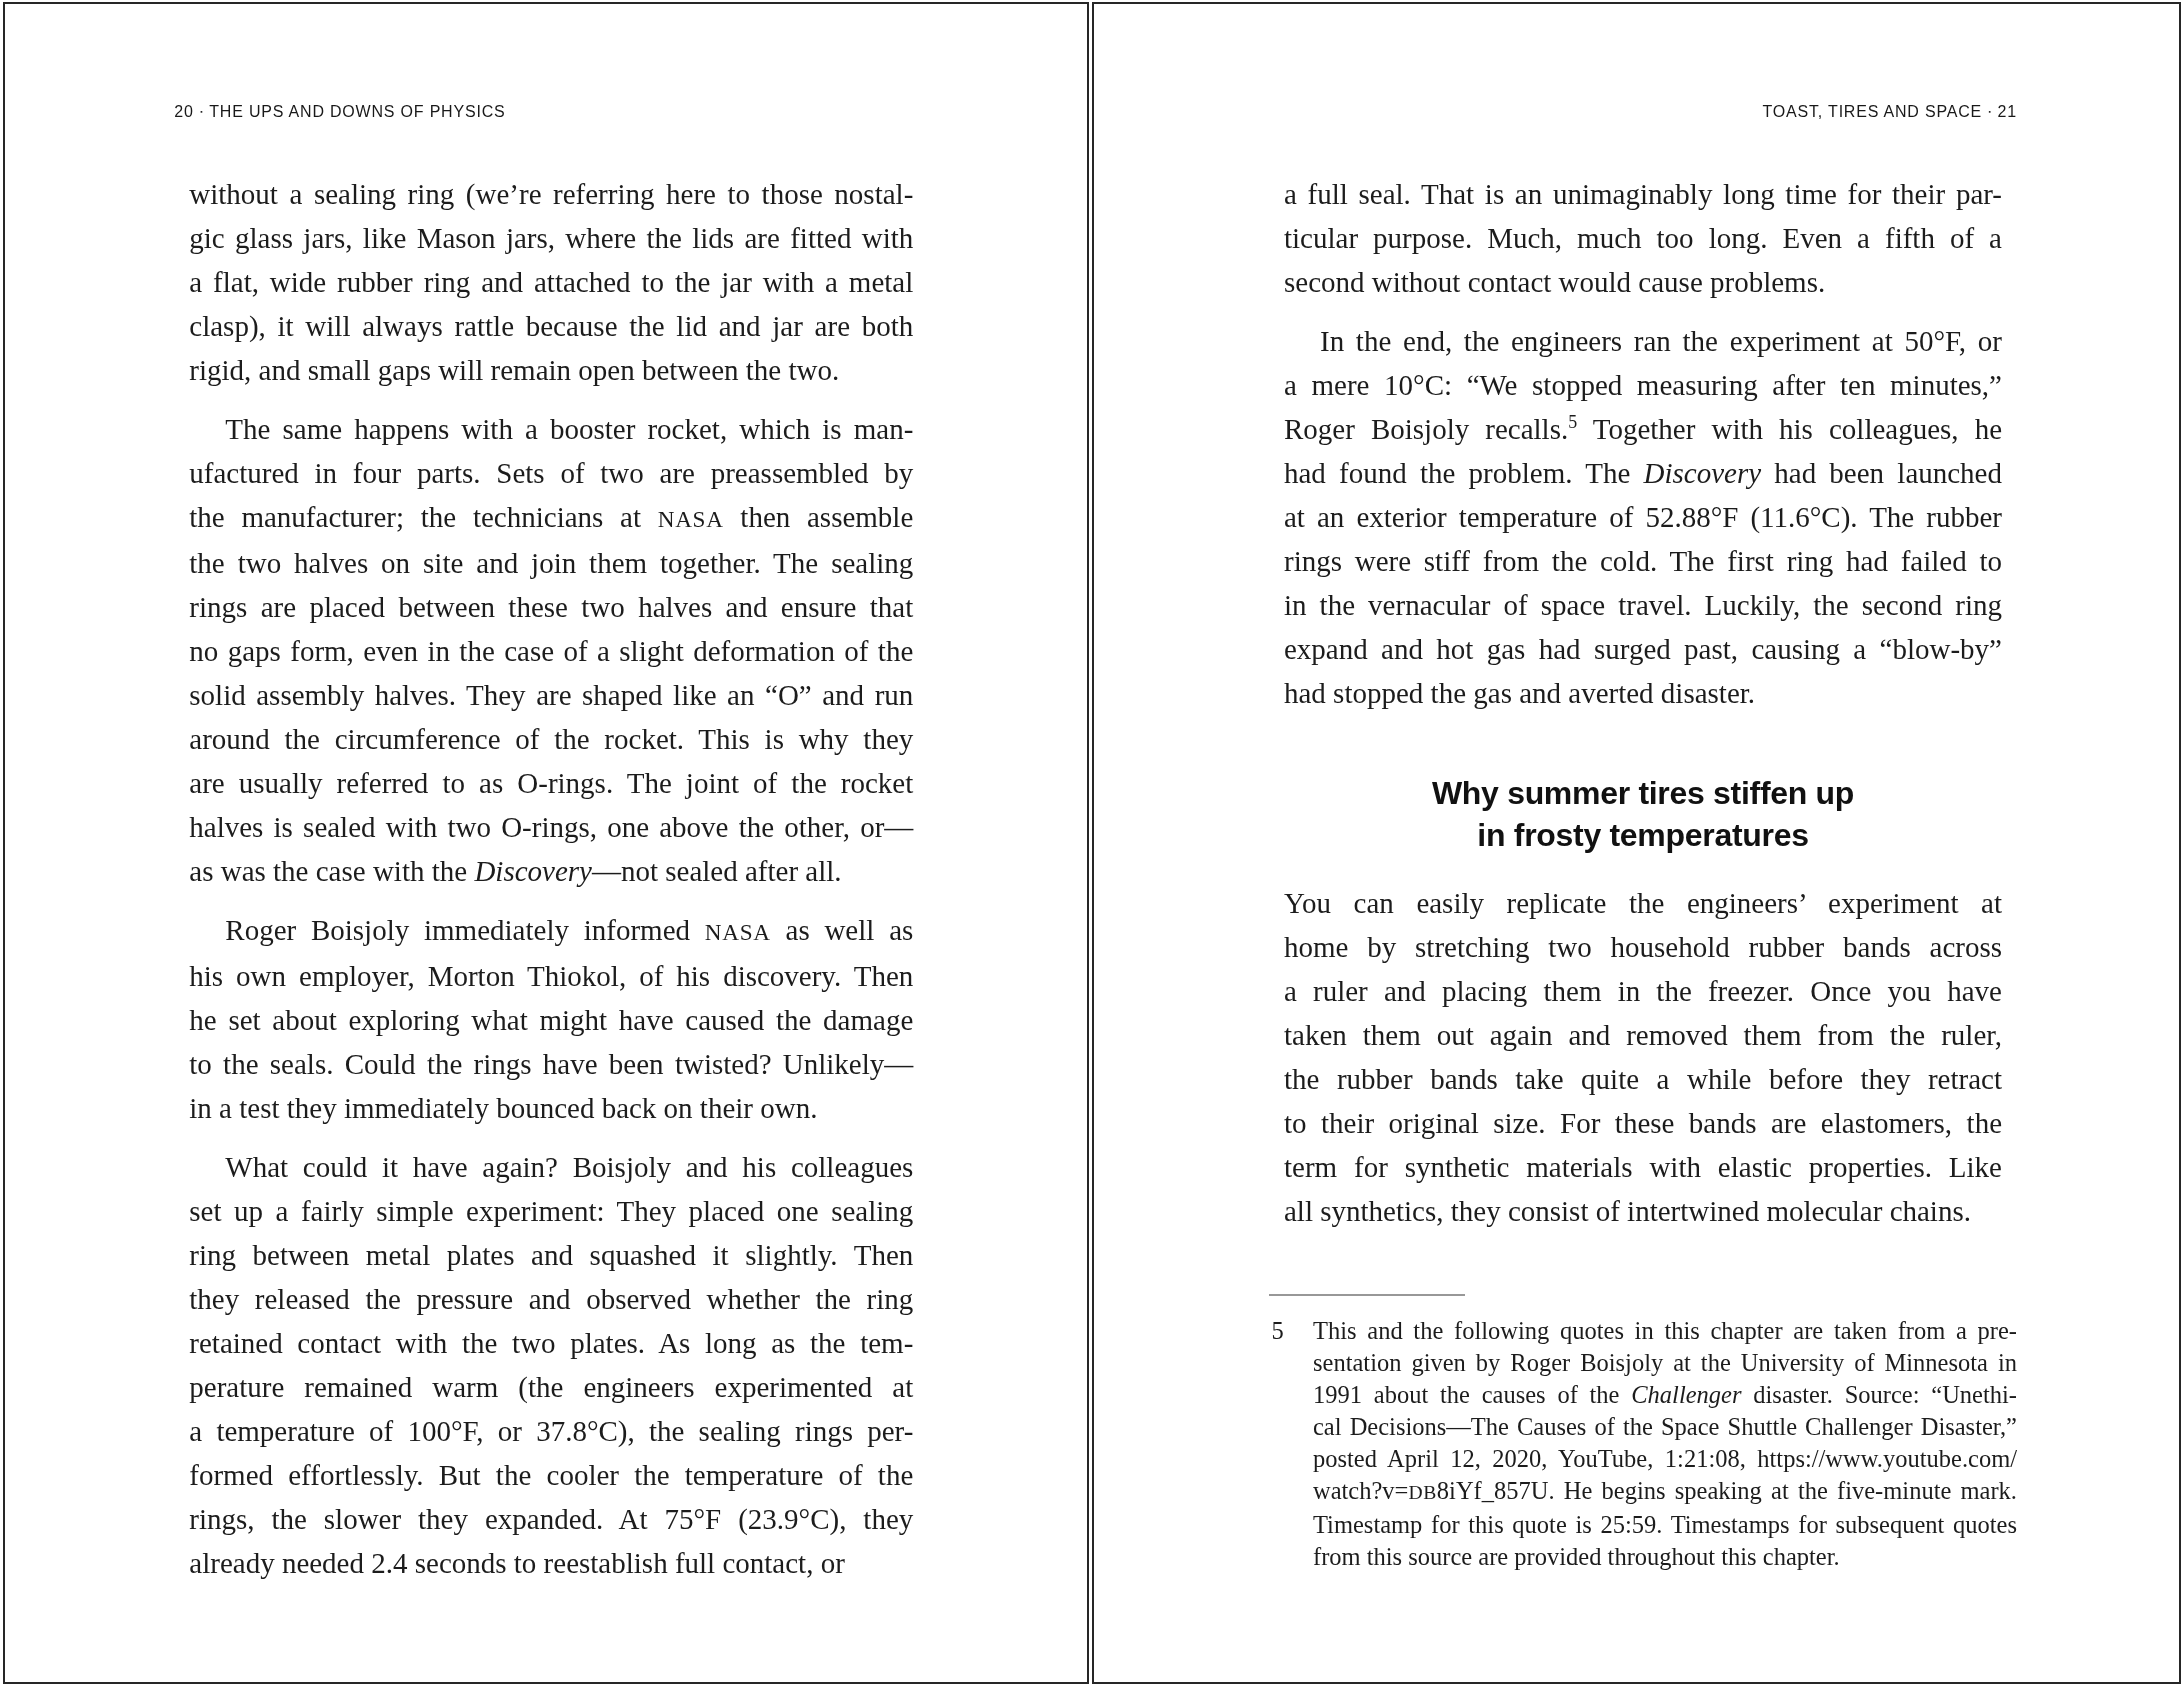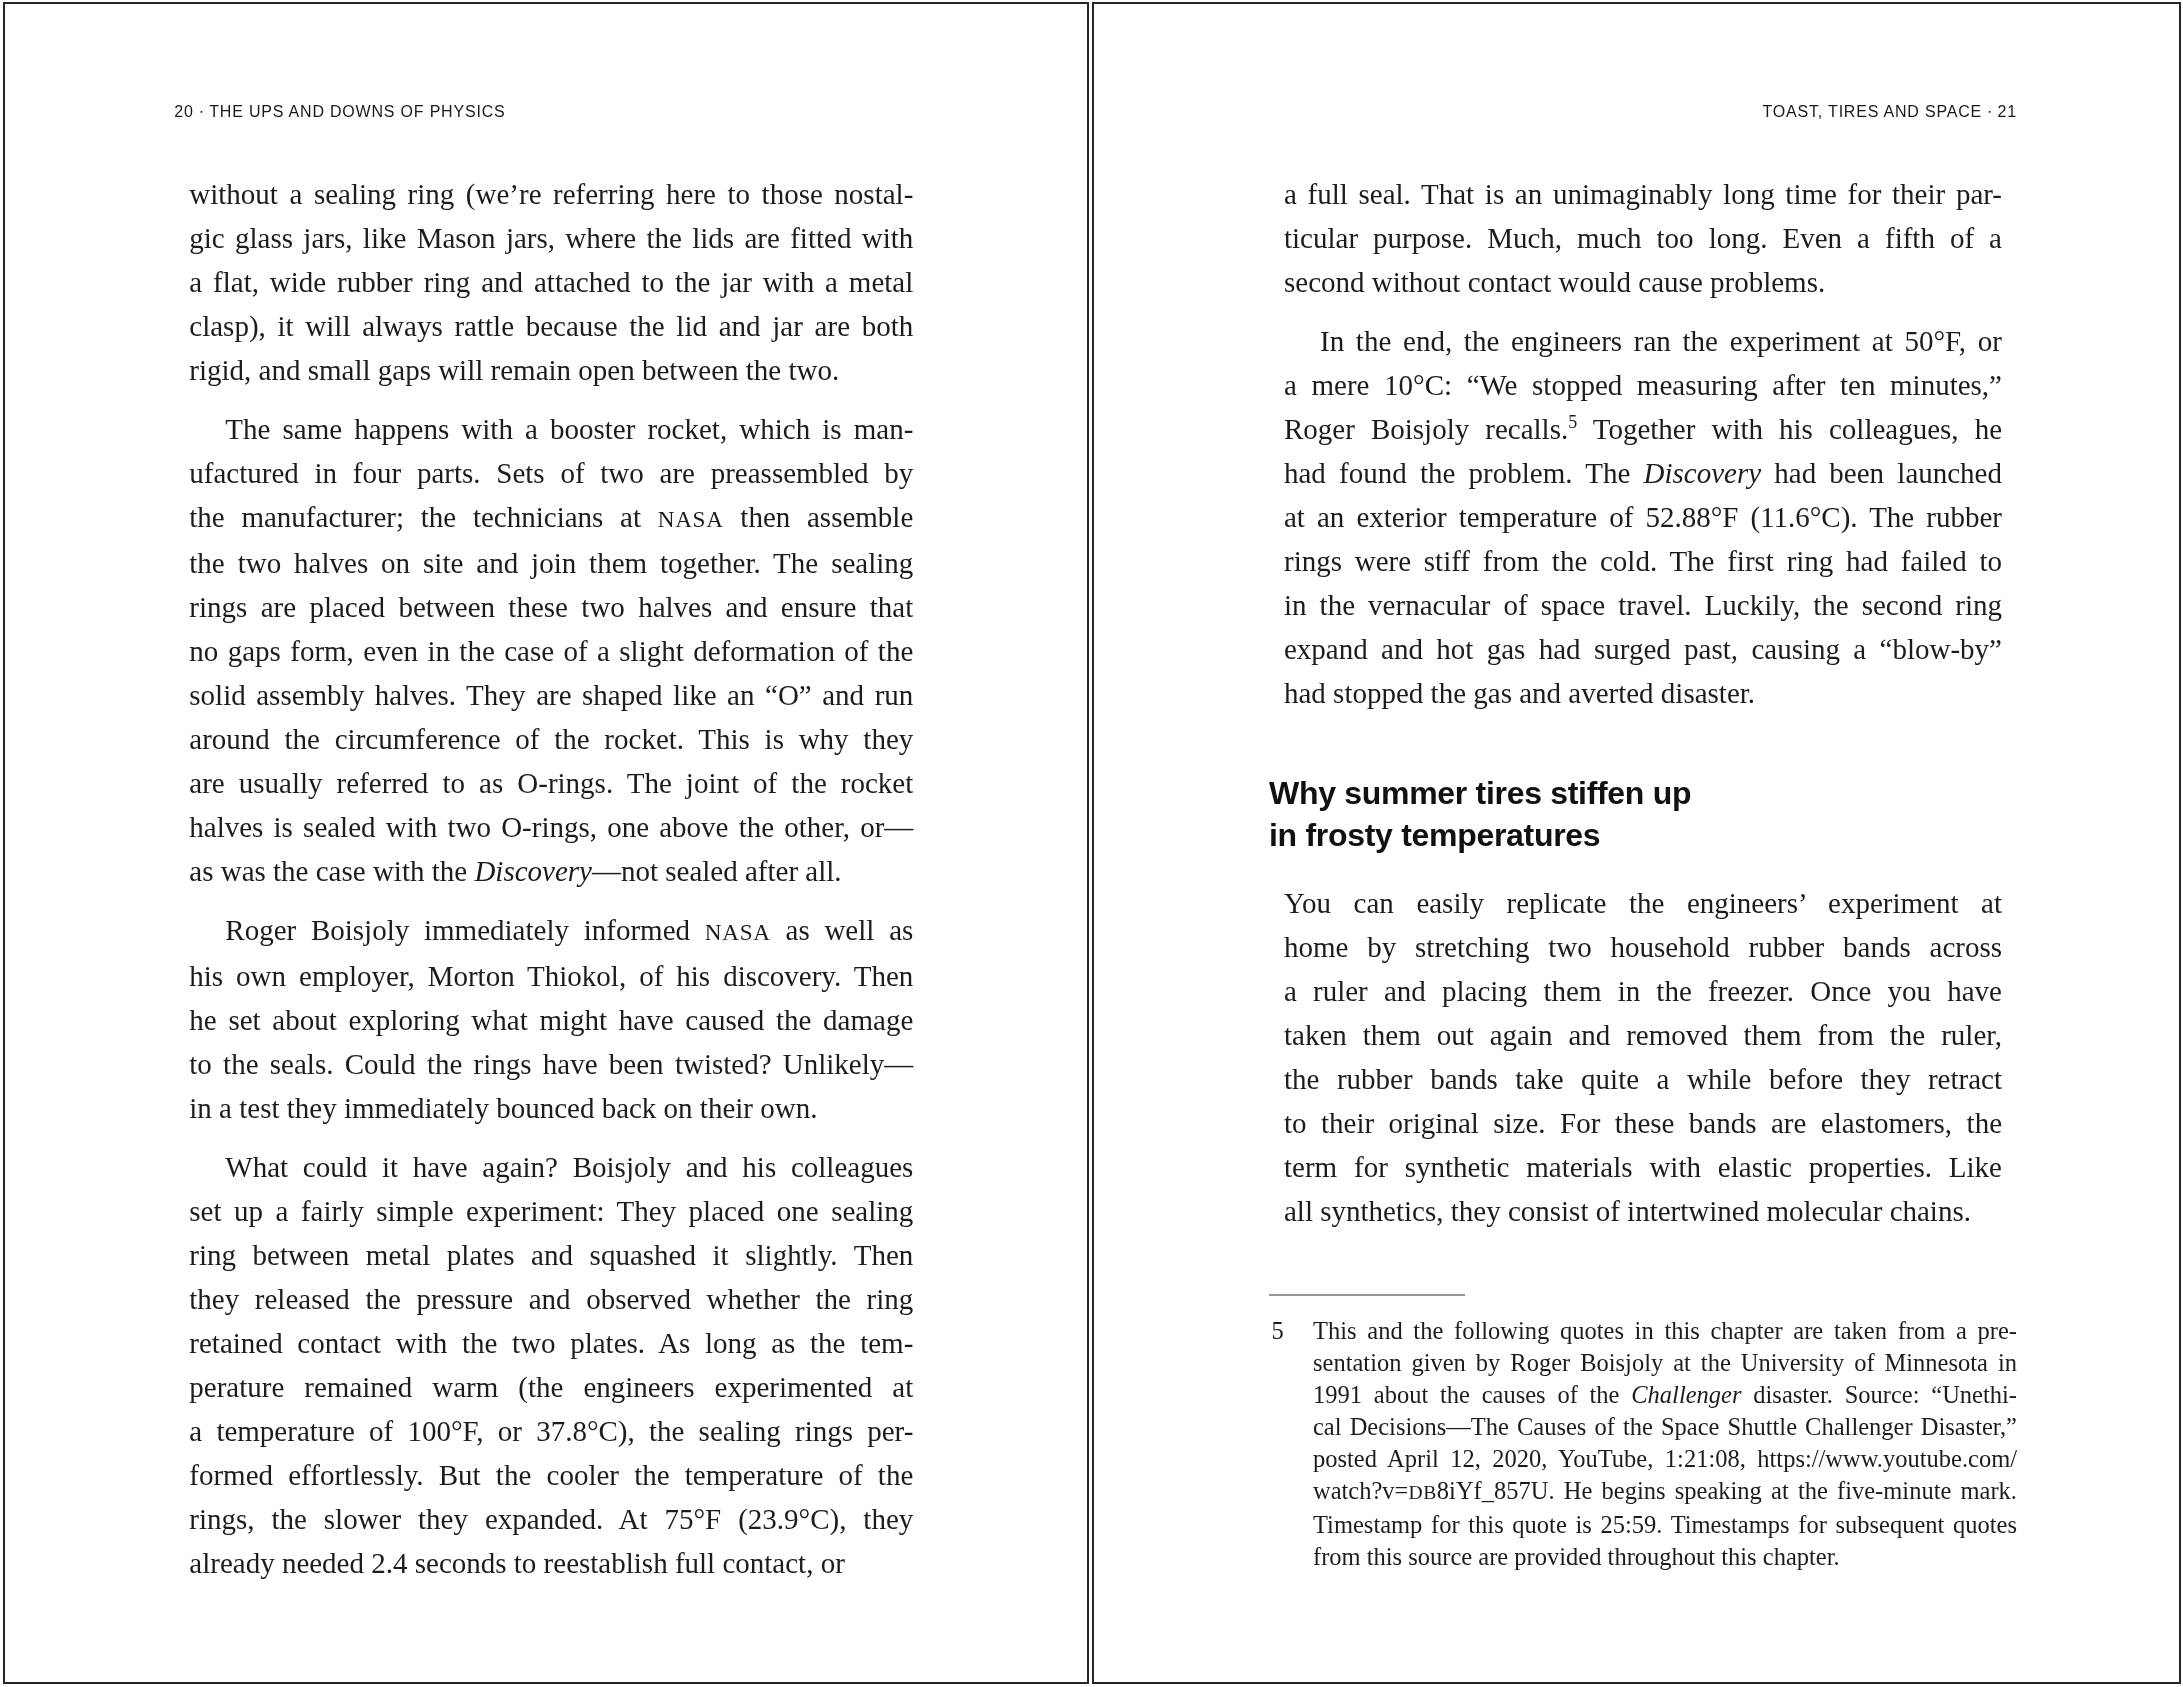--- a/index.html
+++ b/index.html
@@ -58,21 +58,21 @@
   .sect {
     margin-top: 57px;
     margin-bottom: 25px;
     font-family: "Liberation Sans", sans-serif;
     font-weight: bold;
     font-size: 32px;
     line-height: 42px;
     letter-spacing: -0.3px;
     color: #111111;
   }
-  .hline { text-align: left; }
+  .hline { text-align: center; }
 
   .fnrule {
     margin-top: 61px;
     width: 196px;
     height: 2px;
     background: #989898;
   }
   .footnote {
     position: relative;
     margin-top: 18.5px;

